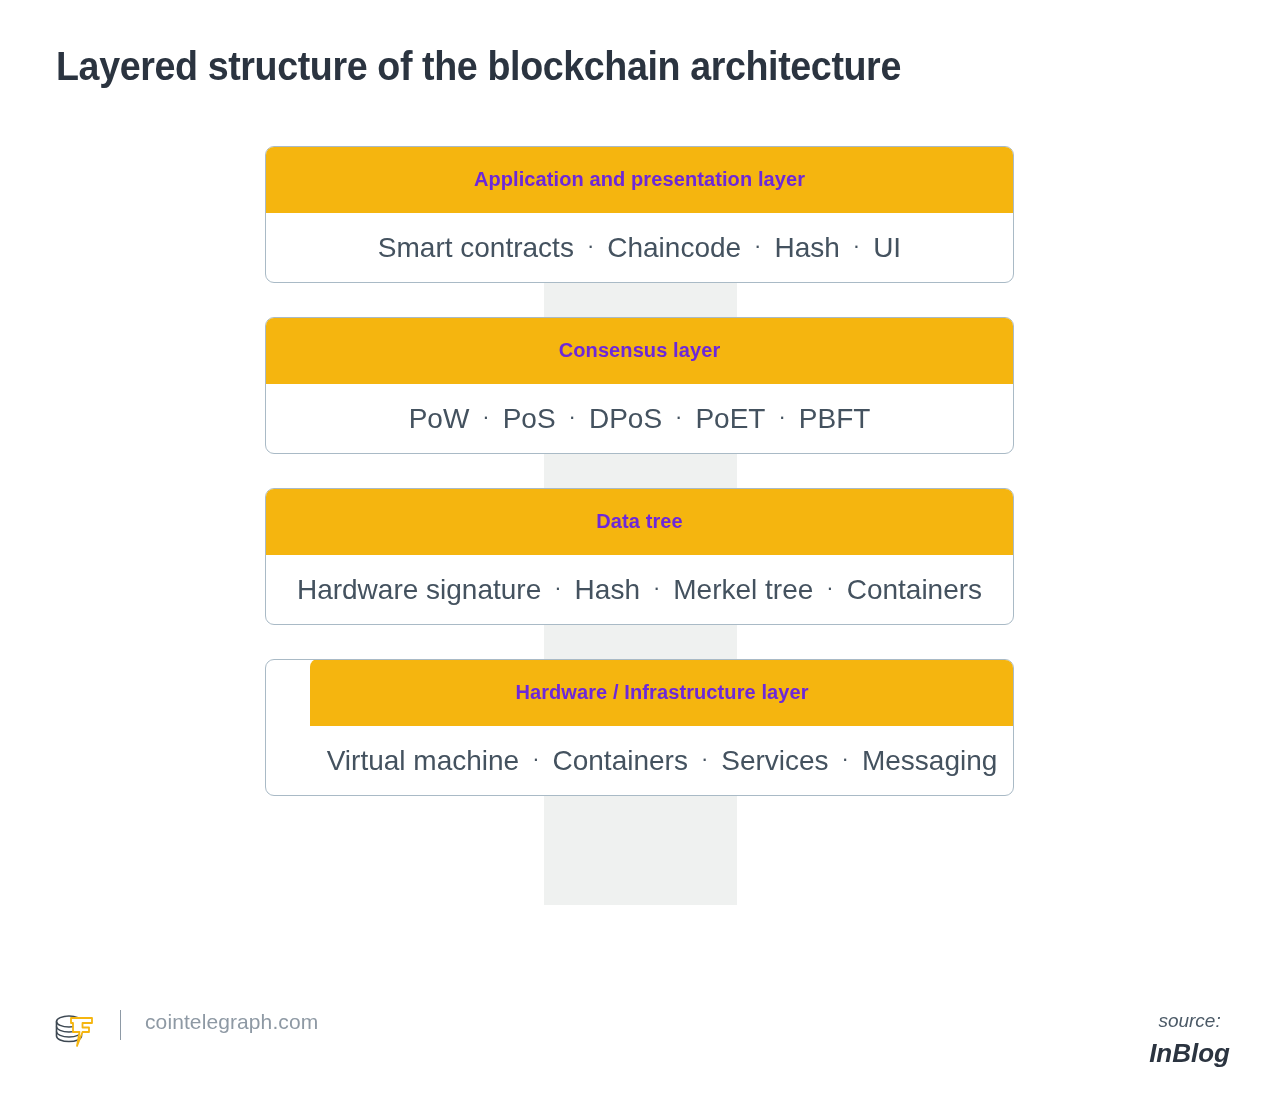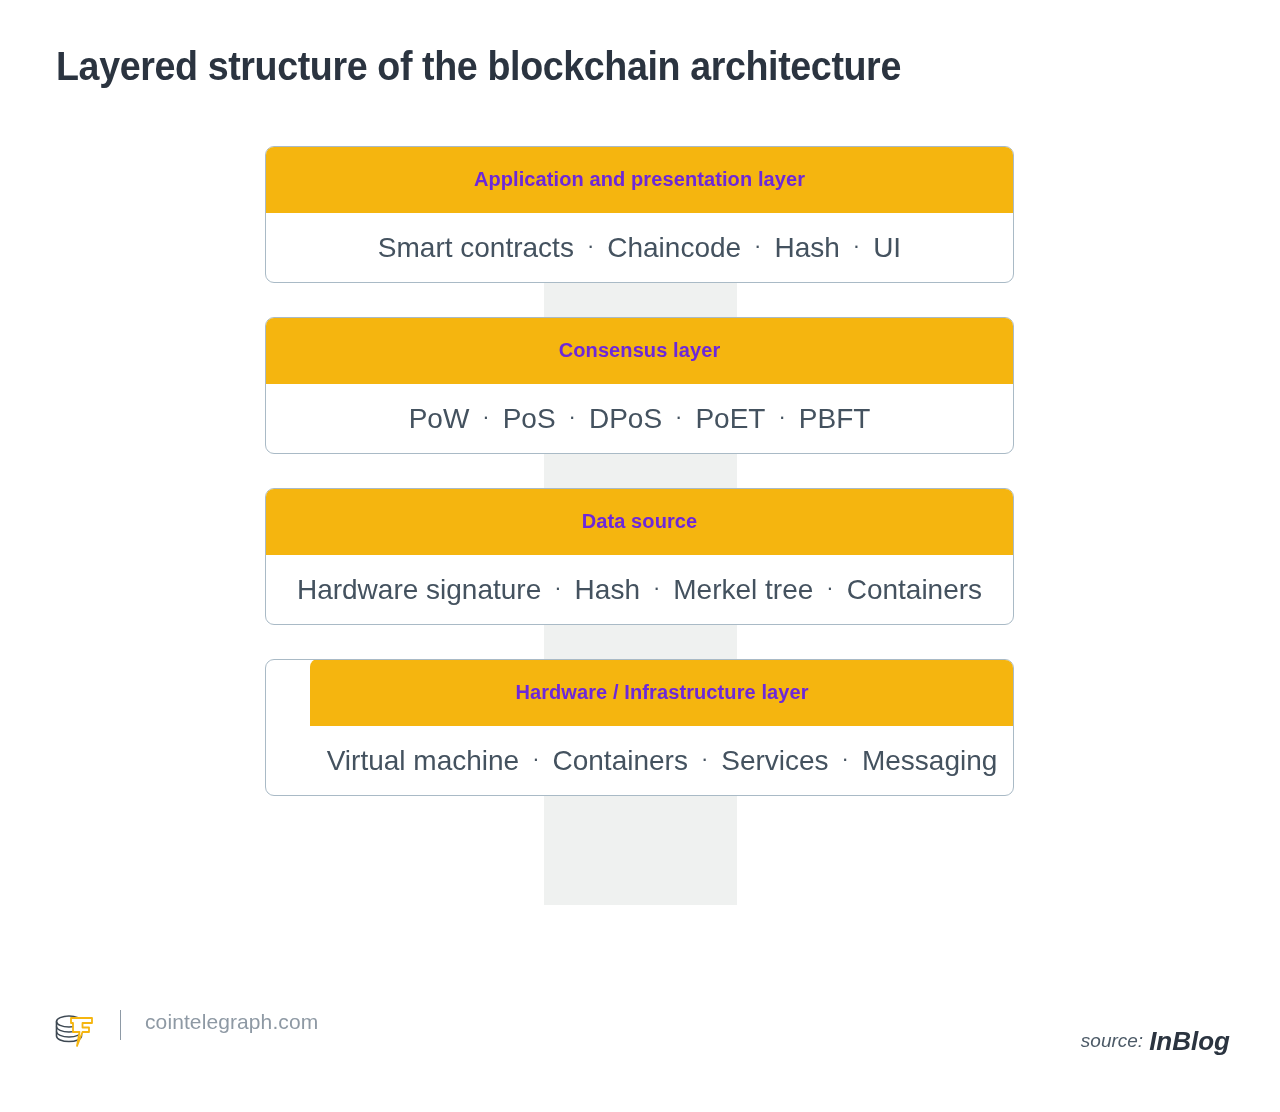--- a/index.html
+++ b/index.html
@@ -139,20 +139,21 @@
     letter-spacing: 0.1px;
   }
   .footer-right {
     position: absolute;
     right: 50px;
     top: 0;
     height: 62px;
     display: flex;
     align-items: center;
     gap: 6px;
+    flex-direction: column;
   }
   .source-label {
     color: #4c5a67;
     font-size: 19px;
     font-style: italic;
   }
   .source-name {
     color: #2b3440;
     font-size: 26px;
     font-style: italic;
@@ -194,21 +195,21 @@
           <span class="sep">·</span>
           <span class="item">DPoS</span>
           <span class="sep">·</span>
           <span class="item">PoET</span>
           <span class="sep">·</span>
           <span class="item">PBFT</span>
         </div>
       </div>
       <div class="layer">
         <div class="layer-header">
-          <div class="layer-header-text">Data source</div>
+          <div class="layer-header-text">Data tree</div>
         </div>
         <div class="layer-body">
           <span class="item">Hardware signature</span>
           <span class="sep">·</span>
           <span class="item">Hash</span>
           <span class="sep">·</span>
           <span class="item">Merkel tree</span>
           <span class="sep">·</span>
           <span class="item">Containers</span>
         </div>

